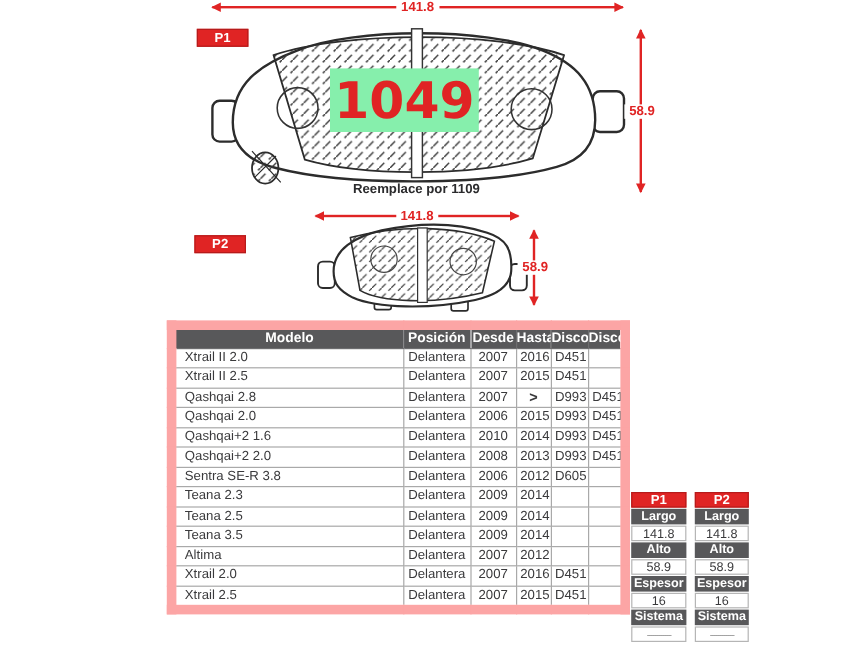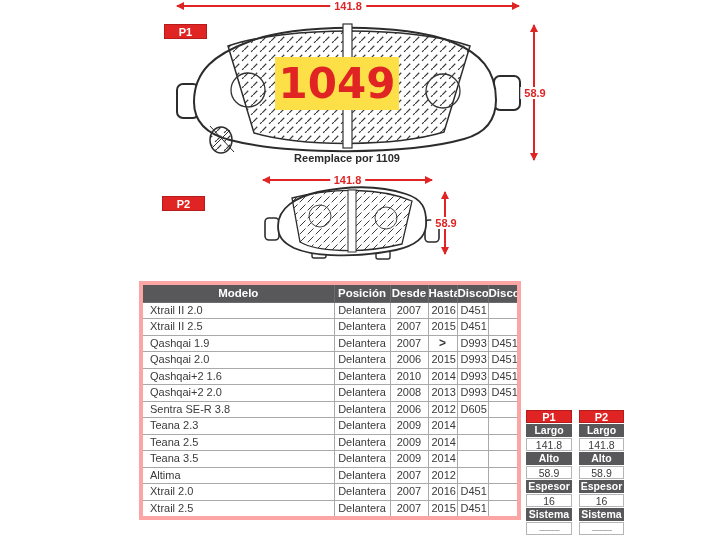--- a/index.html
+++ b/index.html
@@ -20,30 +20,30 @@
     border:4px solid transparent; border-bottom:0; border-top:8px solid var(--red);}
   .dim-label{position:absolute; left:50%; top:50%; transform:translate(-50%,-50%);
     background:#fff; color:var(--red); font-weight:bold; font-size:11px; padding:0 4px; white-space:nowrap;}
   .h-arrow .dim-label{top:-1px;}
 
   
   .badge{position:absolute; width:43px; height:15px; background:var(--red);
     border:1px solid #b61b1b; color:#fff; font-weight:bold; font-size:11px;
     text-align:center; line-height:14px;}
   .part-number{position:absolute; left:253px; top:57px; width:124px; height:53px;
-    background:#fde047; display:flex; align-items:center; justify-content:center;
+    background:#86efac; display:flex; align-items:center; justify-content:center;
     font-family:"DejaVu Sans", sans-serif; font-weight:bold; font-size:42px; color:var(--red);}
   .replace-note{position:absolute; left:230px; top:152px; width:190px;
     text-align:center; font-weight:bold; font-size:11px; color:#2b2b2d;}
 
   .pad-svg{position:absolute;}
 
   
-  table.apps{position:absolute; left:117px; top:281px; width:378px;
-    border-collapse:collapse; table-layout:fixed; border:4px solid #fca5a5;}
+  table.apps{position:absolute; left:117px; top:267px; width:378px;
+    border-collapse:collapse; table-layout:fixed; border:8px solid #fca5a5;}
   table.apps th{background:var(--hdr); color:#fff; font-size:11.5px; font-weight:bold;
     height:19px; border:1px solid #6d6d6f; text-align:center; overflow:hidden;}
   table.apps td{background:#fff; color:var(--ink); font-size:11px; height:15.5px;
     line-height:15.5px; border:1px solid var(--line); padding:0 3px;
     text-align:center; overflow:hidden; white-space:nowrap;}
   table.apps td.c0{text-align:left; padding-left:7px;}
   table.apps td.onward{font-weight:bold; font-size:12px;}
 
   
   .spec{position:absolute; top:410px; display:flex; flex-direction:column; gap:1px;}
@@ -150,21 +150,21 @@
         </tr>
         <tr>
           <td class="c0">Xtrail II 2.5</td>
           <td class="c1">Delantera</td>
           <td class="c2">2007</td>
           <td class="c3">2015</td>
           <td class="c4">D451</td>
           <td class="c5"></td>
         </tr>
         <tr>
-          <td class="c0">Qashqai 1.9</td>
+          <td class="c0">Qashqai 2.8</td>
           <td class="c1">Delantera</td>
           <td class="c2">2007</td>
           <td class="c3 onward">&gt;</td>
           <td class="c4">D993</td>
           <td class="c5">D451</td>
         </tr>
         <tr>
           <td class="c0">Qashqai 2.0</td>
           <td class="c1">Delantera</td>
           <td class="c2">2006</td>

